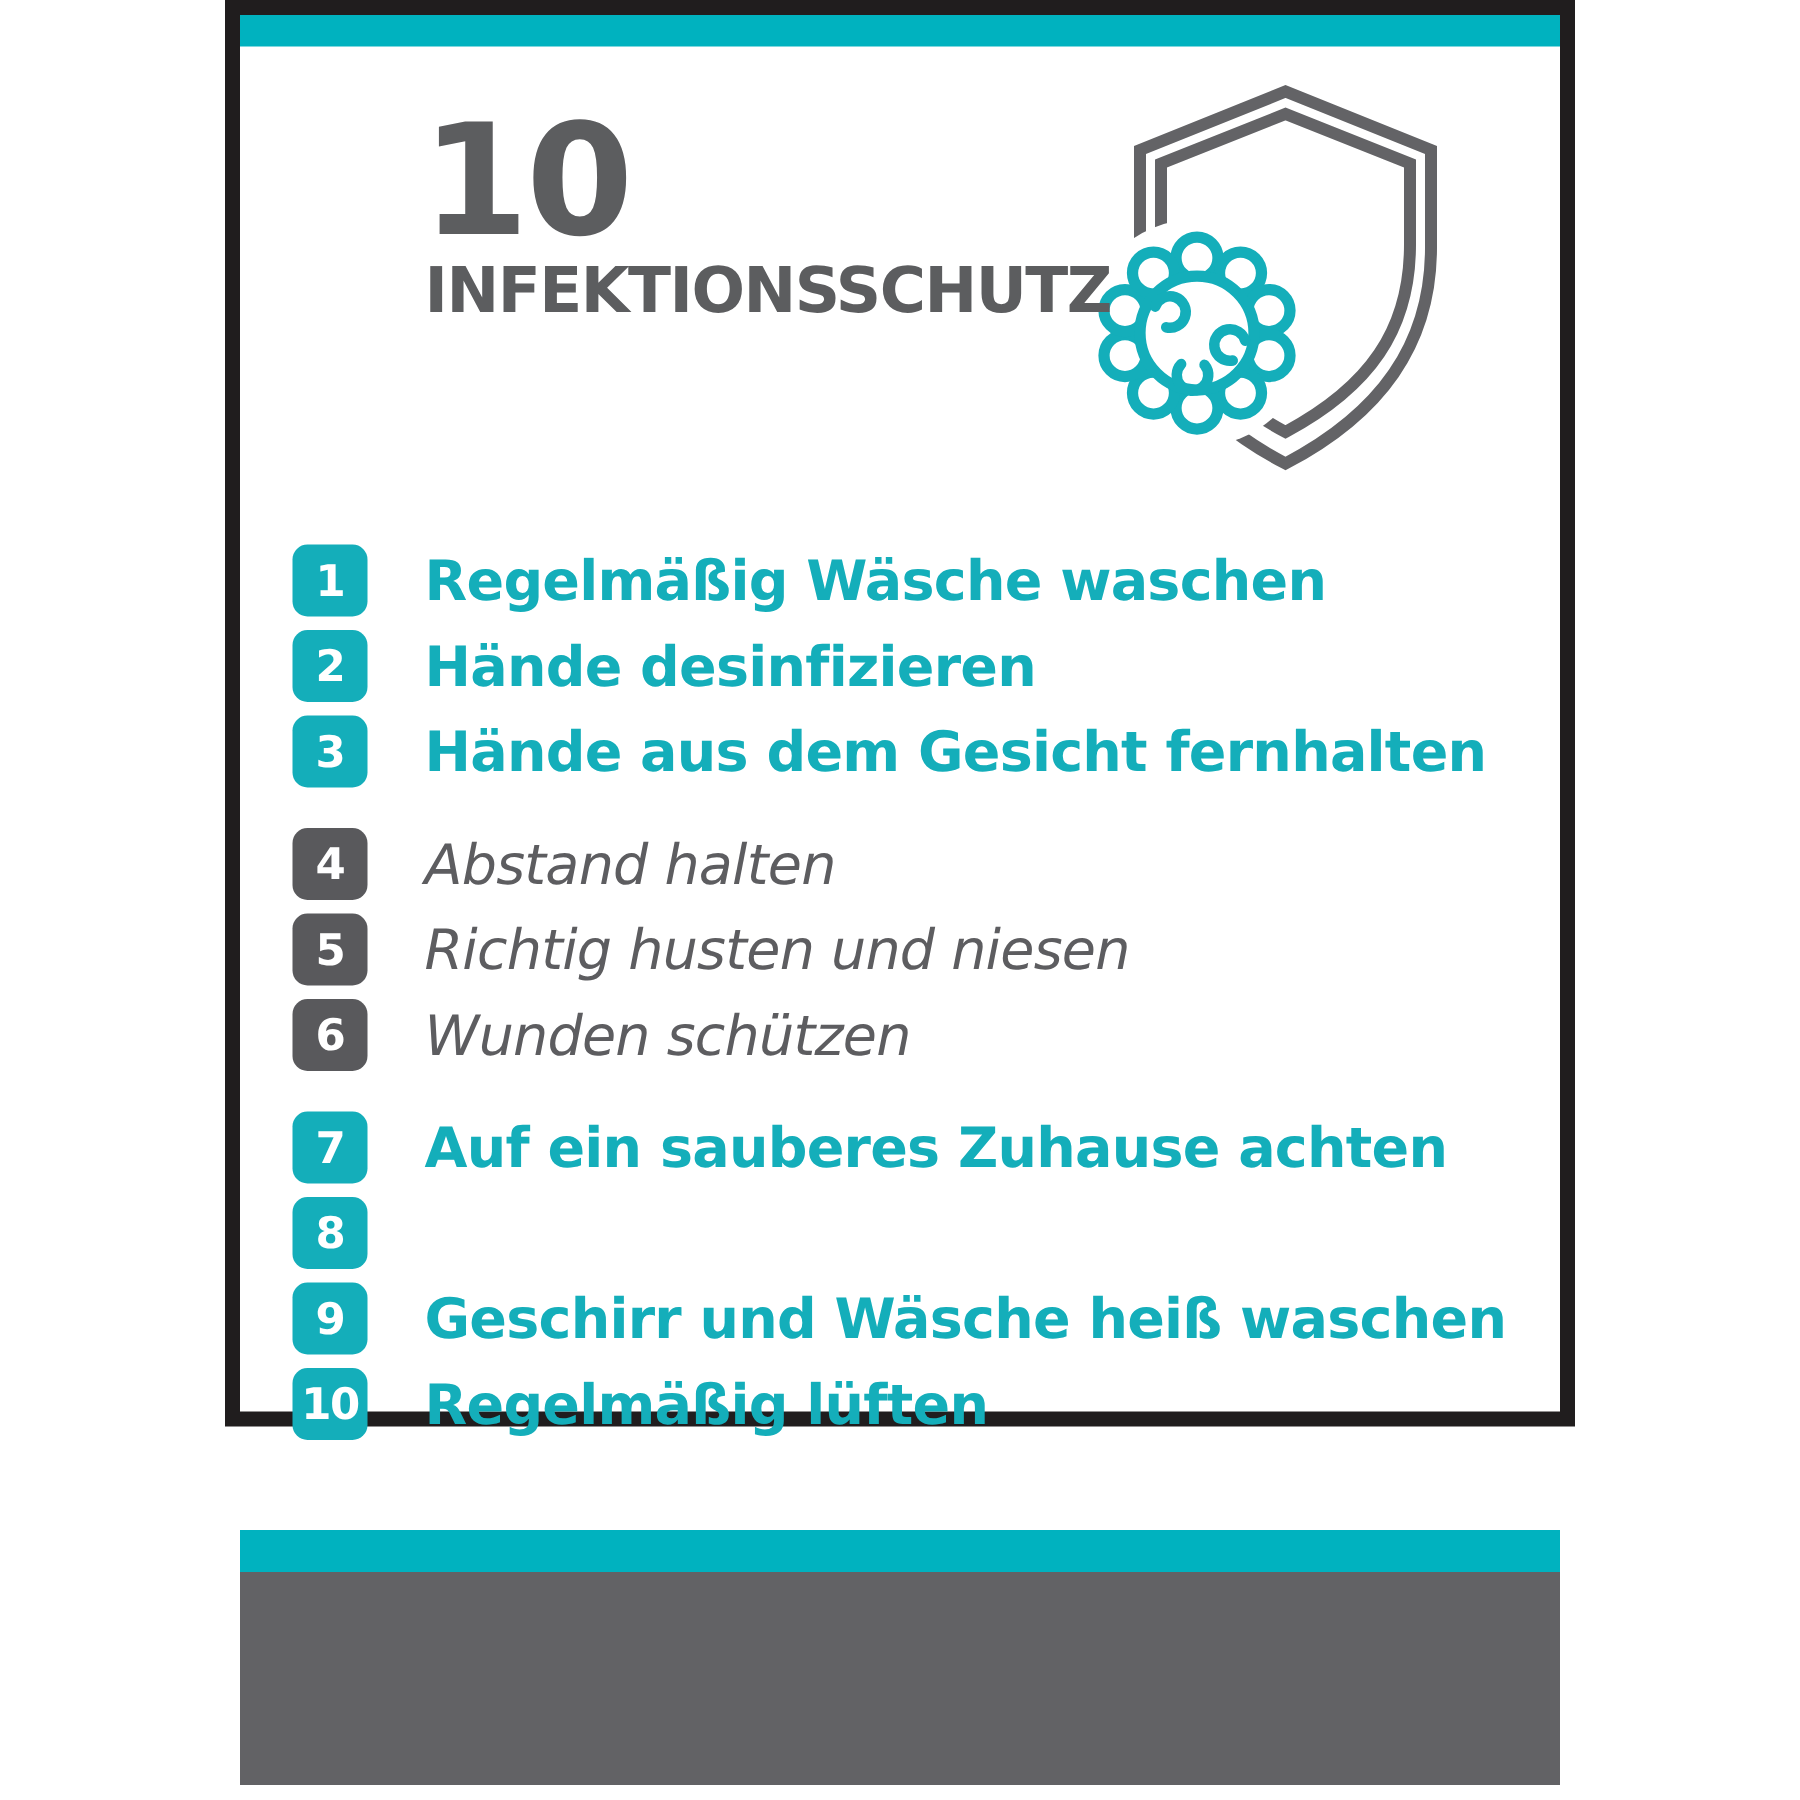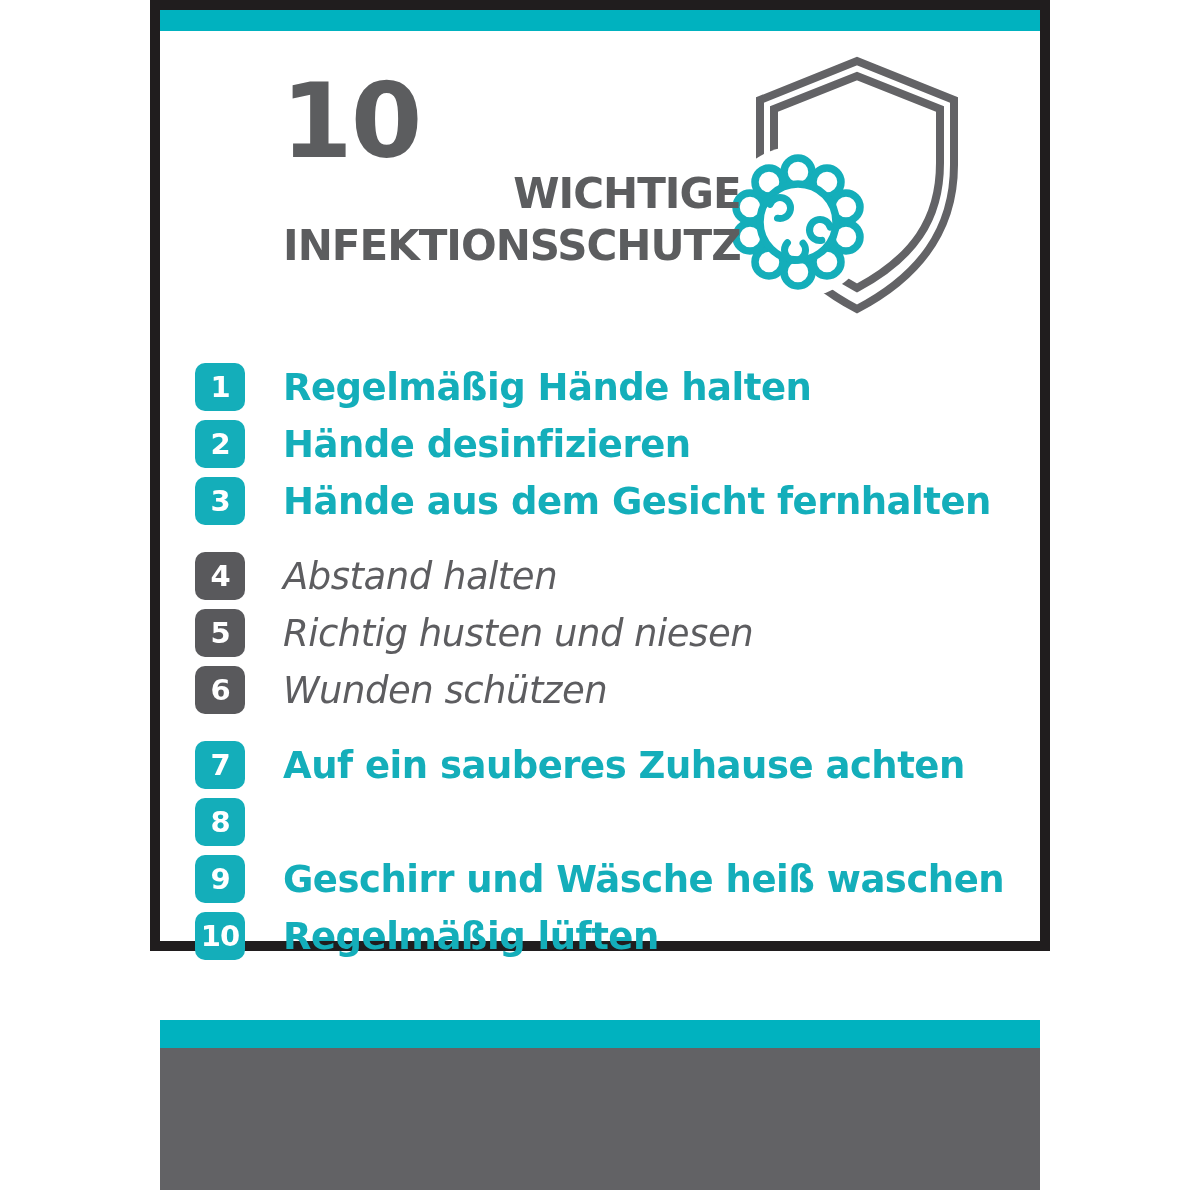--- a/index.html
+++ b/index.html
@@ -138,28 +138,27 @@
       <g fill="none" stroke="#14aeba" stroke-width="7" stroke-linecap="round">
         <circle cx="65" cy="153" r="10.5" stroke-dasharray="48 18" transform="rotate(200 65 153)"></circle>
         <circle cx="105" cy="175" r="10.5" stroke-dasharray="48 18" transform="rotate(80 105 175)"></circle>
         <circle cx="80" cy="195" r="10.5" stroke-dasharray="48 18" transform="rotate(-40 80 195)"></circle>
       </g>
     </g>
   </svg>
 
   <div class="big-number">10</div>
   <div class="title">
-    <div>WICHTIGE</div>
     <div>INFEKTIONSSCHUTZ</div>
   </div>
 
   <div class="list" id="tips-list">
       <div class="row teal">
       <div class="badge">1</div>
-      <div class="label">Regelmäßig Hände halten</div>
+      <div class="label">Regelmäßig Wäsche waschen</div>
     </div>
       <div class="row teal">
       <div class="badge">2</div>
       <div class="label">Hände desinfizieren</div>
     </div>
       <div class="row teal">
       <div class="badge">3</div>
       <div class="label">Hände aus dem Gesicht fernhalten</div>
     </div>
       <div class="row gray group-start">

